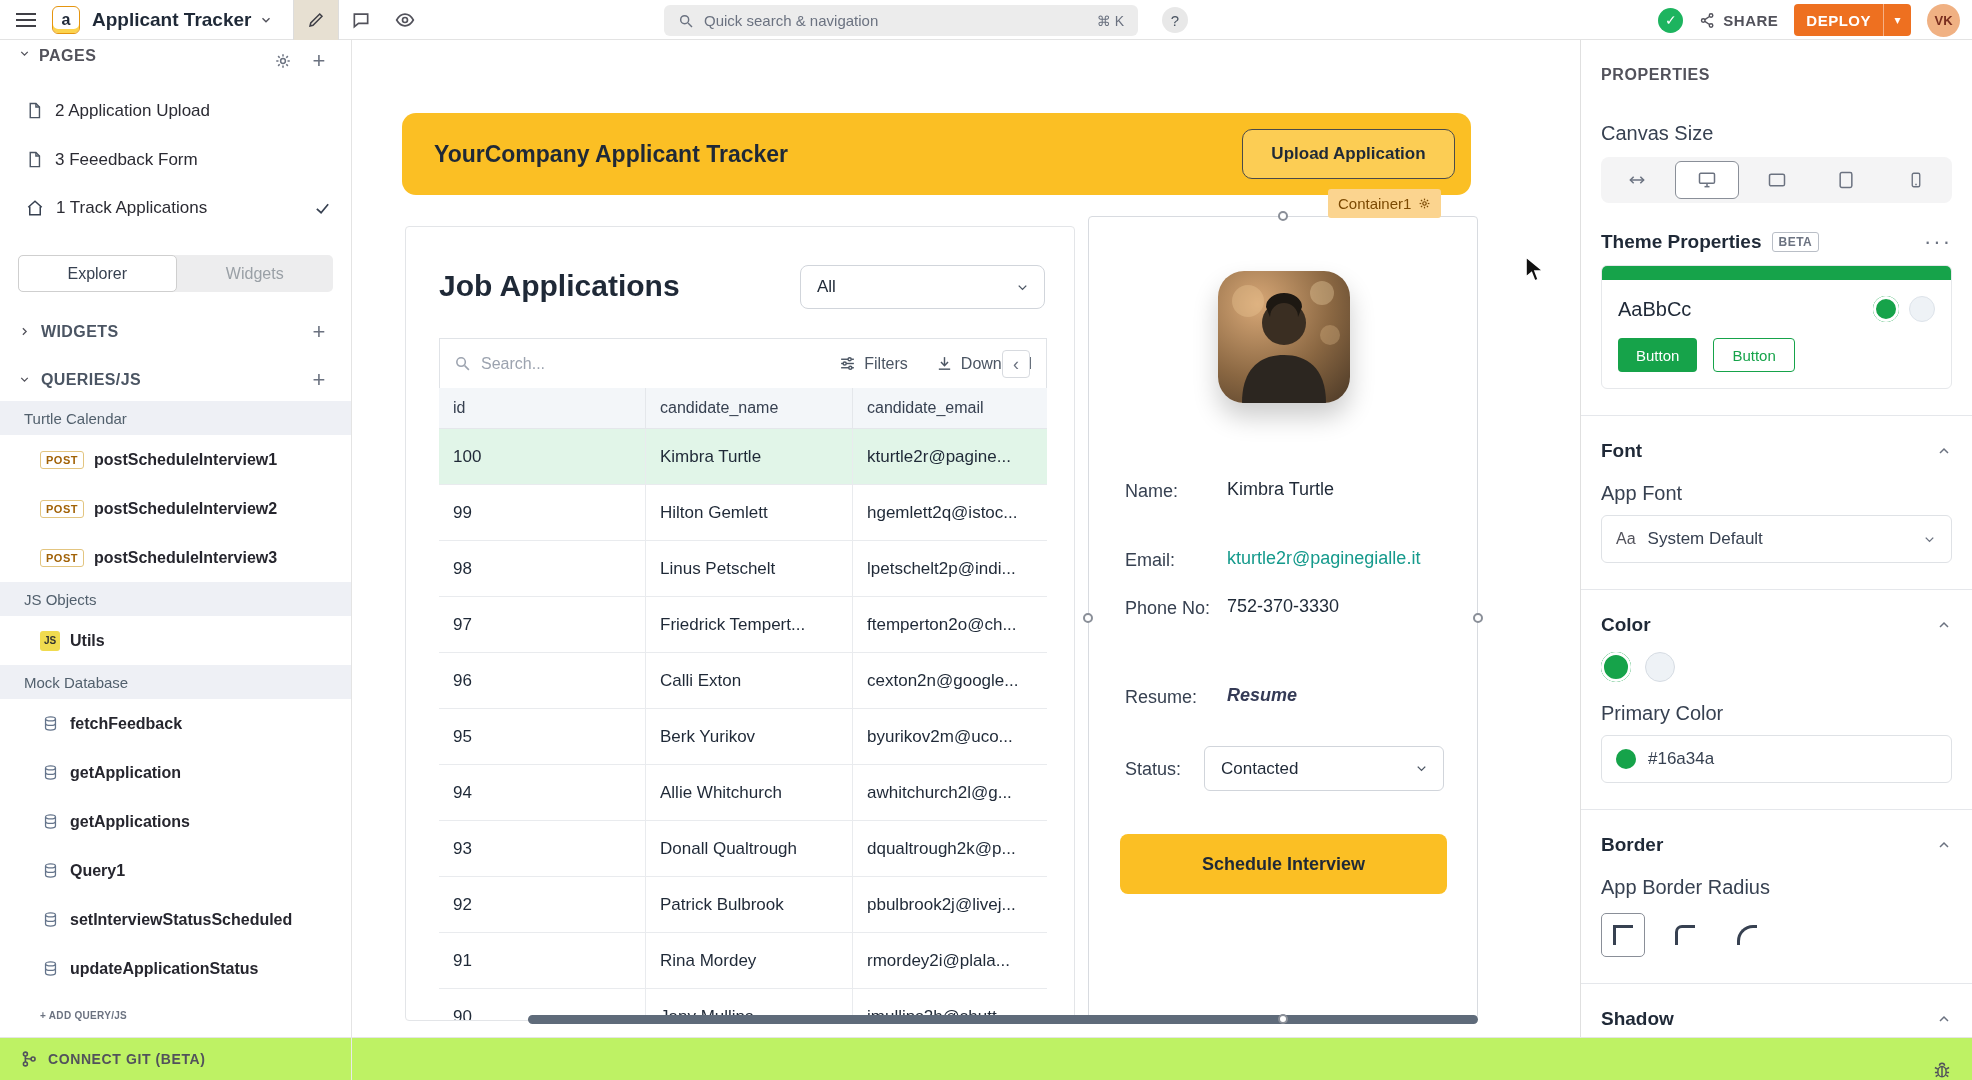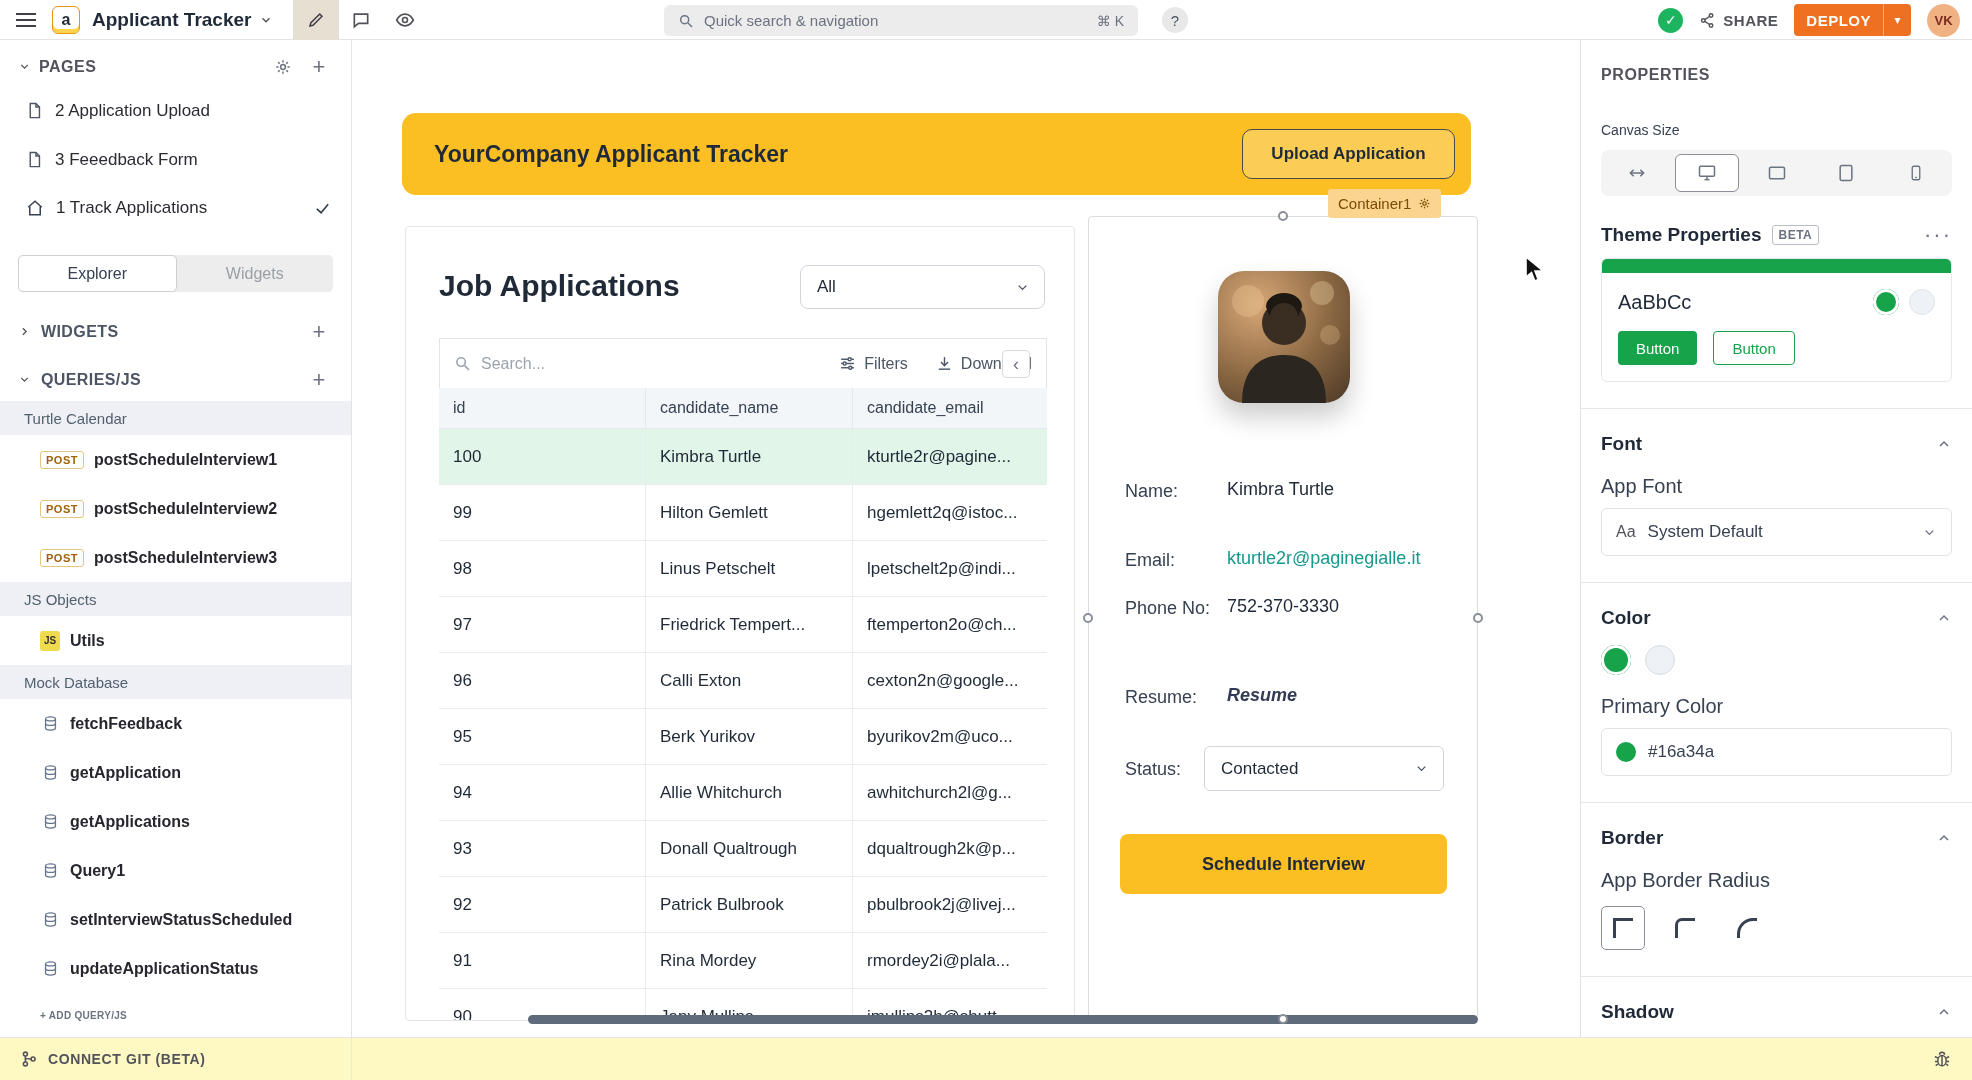--- a/index.html
+++ b/index.html
@@ -38,21 +38,21 @@
   .share-btn { display:flex; align-items:center; gap:7px; font-size:15px; font-weight:700; letter-spacing:.5px; color:#52525b; }
   .deploy-btn { height:32px; background:#ee7020; border-radius:4px; color:#fff; display:flex; align-items:center; }
   .deploy-label { padding:0 12px; font-size:15px; font-weight:700; letter-spacing:.5px; }
   .deploy-caret { width:28px; height:32px; display:flex; align-items:center; justify-content:center;
                   border-left:1px solid rgba(255,255,255,.45); font-size:12px; }
   .avatar { width:33px; height:33px; border-radius:50%; background:#f0b183; color:#7a2e1f;
             font-size:13px; font-weight:700; display:flex; align-items:center; justify-content:center; }
 
   
   .sidebar { background:#fff; border-right:1px solid #e4e4e4; overflow:hidden; display:flex; flex-direction:column; }
-  .pages-header { height:40px; margin-top:7px; display:flex; align-items:center; padding:0 18px; gap:8px; }
+  .pages-header { height:40px; margin-top:7px; display:flex; align-items:flex-start; padding:0 18px; gap:8px; }
   .pages-title { font-size:16px; font-weight:700; letter-spacing:.5px; color:#52525b; }
   .flex-sp { flex:1; }
   .side-action { color:#6b7280; width:28px; height:28px; display:flex; align-items:center; justify-content:center; }
   .plus { font-size:22px; color:#6b7280; line-height:1; }
   .page-item { height:49px; display:flex; align-items:center; gap:12px; padding:0 20px 0 26px; font-size:17px; color:#2b2b33; }
   .page-item .check { margin-left:auto; color:#374151; }
   .seg-tabs { margin:23px 18px 0; height:37px; background:#ededee; border-radius:5px; display:flex; padding:0; }
   .seg { flex:1; display:flex; align-items:center; justify-content:center; font-size:16px; color:#9aa0a6; }
   .seg.active { background:#fff; border:1px solid #cfcfcf; border-radius:5px; color:#374151; }
   .section-row { height:44px; display:flex; align-items:center; gap:10px; padding:0 18px; }
@@ -120,21 +120,21 @@
   .schedule-btn { position:absolute; left:31px; top:617px; width:327px; height:60px; background:#fbbf24;
                   border-radius:8px; display:flex; align-items:center; justify-content:center;
                   font-size:18px; font-weight:600; color:#1f2937; }
   .handle { position:absolute; width:10px; height:10px; border-radius:50%; background:#fff;
             border:2px solid #8a8f98; z-index:5; }
   .hscroll { position:absolute; left:176px; top:975px; width:950px; height:9px; border-radius:5px; background:#5f6b7a; }
 
   
   .props { background:#fff; border-left:1px solid #e0e0e0; padding:0 20px; overflow:hidden; }
   .props-title { margin-top:26px; font-size:16px; font-weight:700; letter-spacing:.6px; color:#52525b; }
-  .props-sub { margin-top:38px; font-size:14px; color:#374151; }
+  .props-sub { margin-top:38px; font-size:20px; color:#374151; }
   .device-row { margin-top:12px; height:46px; background:#f4f4f5; border-radius:8px; display:flex;
                 align-items:center; justify-content:space-between; padding:0 4px; }
   .device-btn { width:64px; height:38px; display:flex; align-items:center; justify-content:center; color:#6b7280; border-radius:6px; }
   .device-btn.selected { background:#fff; border:1.5px solid #8a8f98; }
   .theme-row { margin-top:28px; display:flex; align-items:center; gap:10px; }
   .sect-title { font-size:19px; font-weight:600; color:#1f2937; }
   .beta-badge { font-size:12px; font-weight:700; letter-spacing:.5px; color:#6b7280; border:1px solid #b9bec6;
                 border-radius:3px; padding:2px 6px; }
   .dots { margin-left:auto; color:#6b7280; font-size:22px; letter-spacing:2px; line-height:0; }
   .theme-card { margin-top:12px; border:1px solid #e6e8eb; border-radius:6px; overflow:hidden; }
@@ -166,21 +166,21 @@
   .hex-dot { width:20px; height:20px; border-radius:50%; background:#16a34a; }
   .radius-row { margin-top:14px; display:flex; gap:18px; }
   .radius-btn { width:44px; height:44px; border-radius:5px; display:flex; align-items:center; justify-content:center; }
   .radius-btn.selected { border:1.5px solid #8a8f98; }
   .radius-glyph { width:20px; height:20px; border-top:3px solid #374151; border-left:3px solid #374151; }
   .radius-glyph.r0 { border-top-left-radius:0; }
   .radius-glyph.r1 { border-top-left-radius:7px; }
   .radius-glyph.r2 { border-top-left-radius:16px; }
 
   
-  .statusbar { grid-column:1/4; display:flex; align-items:center; background:#fef9c3; border-top:1px solid #e5e5e5; }
+  .statusbar { grid-column:1/4; display:flex; align-items:flex-end; background:#bef264; border-top:1px solid #e5e5e5; }
   .git-box { width:352px; height:100%; display:flex; align-items:center; gap:10px; padding-left:20px;
              border-right:1px solid #e9e9e9; color:#52525b; }
   .git-label { font-size:14px; font-weight:700; letter-spacing:.6px; }
   .bug { margin-left:auto; margin-right:20px; color:#52525b; }
 
   .cursor { position:absolute; left:1524px; top:256px; z-index:99; pointer-events:none; }
 </style>
 </head>
 <body>
 

